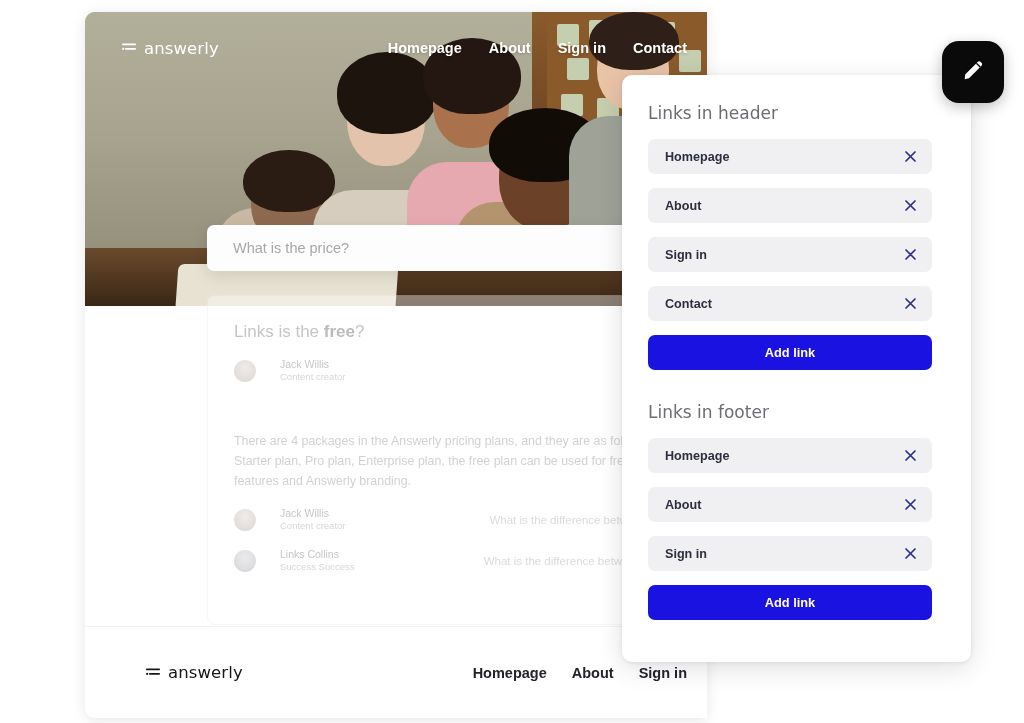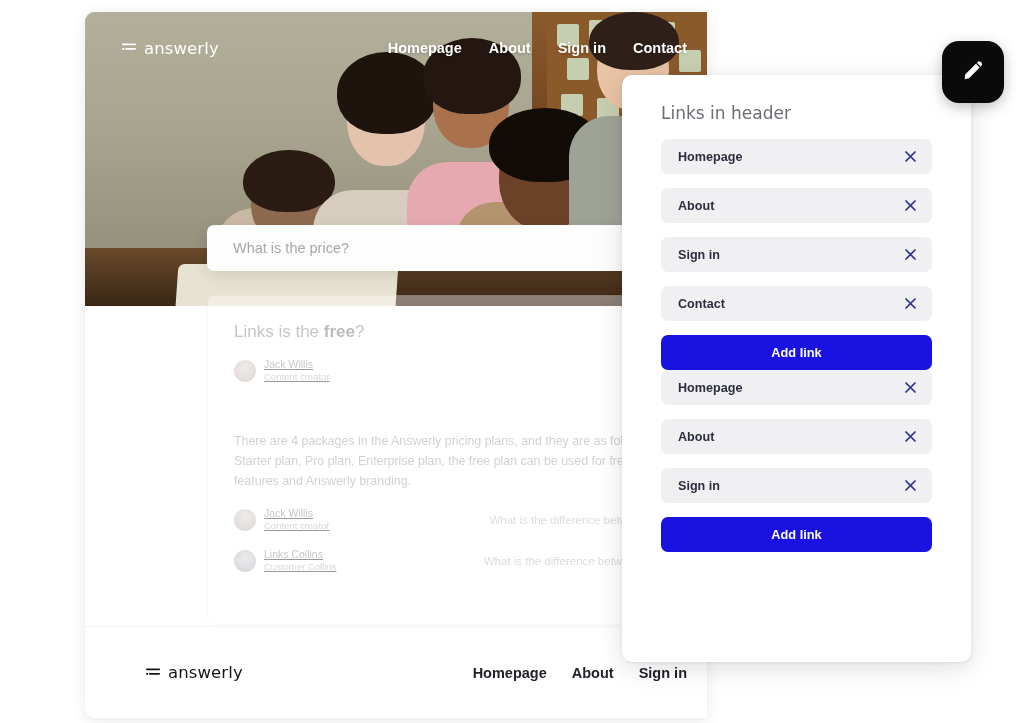--- a/index.html
+++ b/index.html
@@ -107,21 +107,21 @@
     background: #ffffff;
     border: 1px solid #ededf0;
     border-radius: 8px 0 0 8px;
     padding: 26px 0 0 26px;
     opacity: .40;
   }
   .article h2 {
     font-size: 17px; font-weight: normal; color: #6f7076; margin-bottom: 16px;
   }
   .article h2 b { font-weight: bold; color: #55565c; }
-  .byline { display: flex; align-items: center; gap: 8px; text-decoration: underline; }
+  .byline { display: flex; align-items: center; gap: 24px; }
   .avatar {
     width: 22px; height: 22px; border-radius: 50%;
     background: radial-gradient(circle at 50% 35%, #d8cfc8 0%, #b9aca3 70%, #a2968d 100%);
     flex: none;
   }
   .avatar.b {
     background: radial-gradient(circle at 50% 35%, #cfcdd2 0%, #a9a7ae 70%, #8f8d95 100%);
   }
   .who-name { font-size: 10.5px; color: #6f7076; line-height: 1.25; }
   .who-role { font-size: 9.5px; color: #9a9aa0; line-height: 1.25; }
@@ -154,21 +154,21 @@
     color: #23242a; font-size: 14.5px; font-weight: bold; text-decoration: none;
   }
 
   
   .panel {
     position: absolute; left: 622px; top: 75px;
     width: 349px; height: 587px;
     background: #ffffff;
     border-radius: 10px;
     box-shadow: 0 6px 26px rgba(16,18,40,.13), 0 1px 4px rgba(16,18,40,.07);
-    padding: 28px 39px 0 39px;
+    padding: 28px 39px 0 26px;
     z-index: 20;
   }
   .panel h3 {
     font-size: 17px; font-weight: normal; color: #6c6d73;
     margin-bottom: 16px;
     font-family: "DejaVu Sans", sans-serif;
   }
   .panel h3.second { margin-top: 32px; }
   .chip {
     height: 35px; background: #f0f0f2; border-radius: 7px;
@@ -295,21 +295,21 @@
           </div>
         </div>
         <div class="q">What is the difference between the Starter and Pro pla</div>
       </div>
 
       <div class="ans-row">
         <div class="byline">
           <div class="avatar b"></div>
           <div>
             <div class="who-name">Links Collins</div>
-            <div class="who-role">Customer Collins</div>
+            <div class="who-role">Success Success</div>
           </div>
         </div>
         <div class="q">What is the difference between the Free and Starter pla</div>
       </div>
     </div>
 
     <div class="site-footer">
       <div class="brand">
         <span class="brand-mark">
           <svg width="15" height="13" viewBox="0 0 15 13">
@@ -360,20 +360,21 @@
       <span class="label">Contact</span>
       <span class="x">
         <svg width="11" height="11" viewBox="0 0 11 11">
             <path d="M1 1 L10 10 M10 1 L1 10" stroke="#2c2e8e" stroke-width="1.7" stroke-linecap="round"></path>
           </svg>
       </span>
     </div>
 
     <button class="btn-add">Add link</button>
 
+    <h3 class="second">Links in footer</h3>
 
     <div class="chip">
       <span class="label">Homepage</span>
       <span class="x">
         <svg width="11" height="11" viewBox="0 0 11 11">
             <path d="M1 1 L10 10 M10 1 L1 10" stroke="#2c2e8e" stroke-width="1.7" stroke-linecap="round"></path>
           </svg>
       </span>
     </div>
     <div class="chip">

